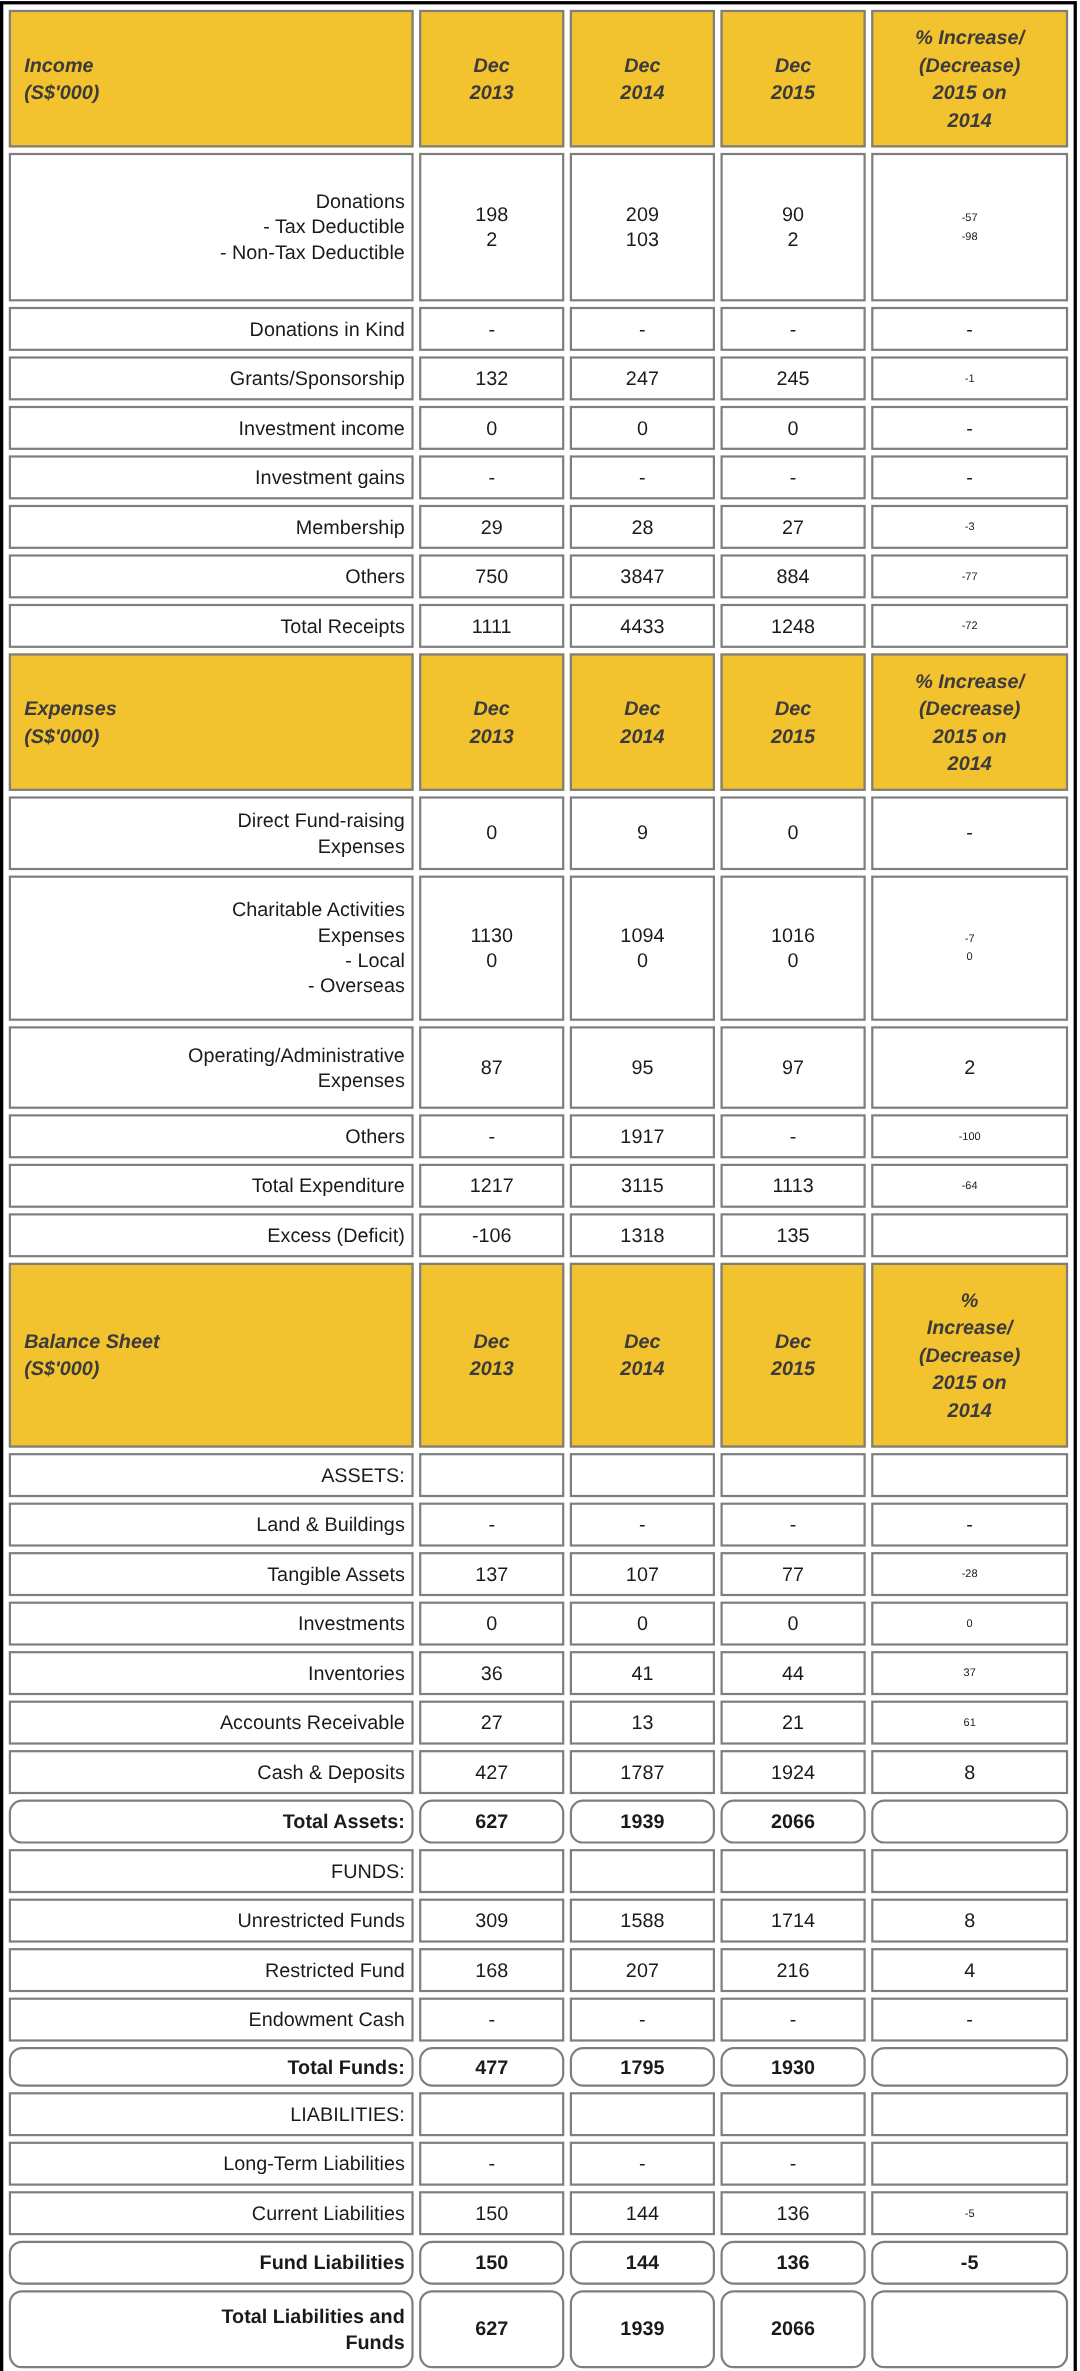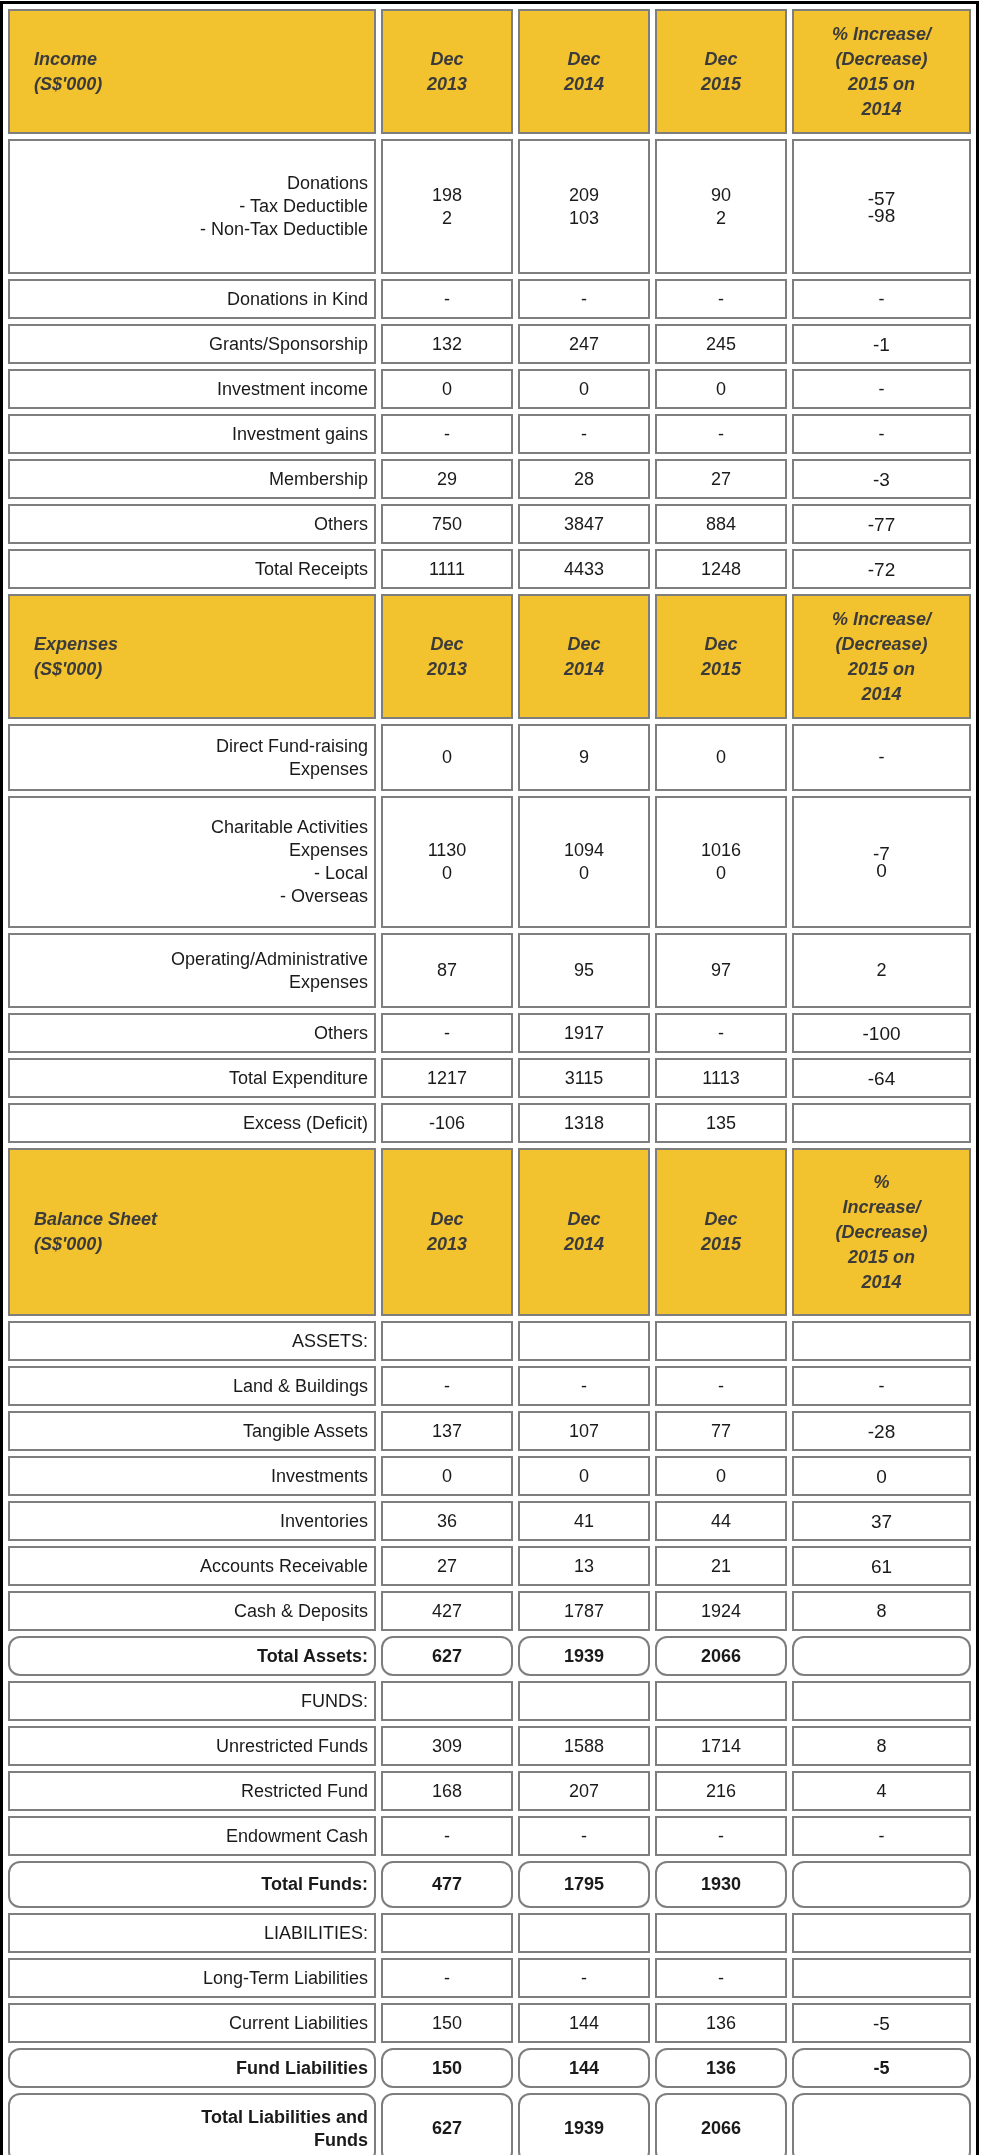--- a/index.html
+++ b/index.html
@@ -34,24 +34,24 @@
     overflow: hidden;
   }
   table.fin th {
     background: var(--header-bg, #f2c22f);
     color: var(--header-text, #3b3b3b);
     font-weight: bold;
     font-style: italic;
     text-align: center;
     line-height: 25px;
   }
-  table.fin th.label { text-align: left; padding-left: 24px; }
+  table.fin th.label { text-align: left; padding-left: 12px; }
   table.fin td.label { text-align: right; padding-left: 6px; margin-top: 24px; }
   table.fin td.num, table.fin td.pct { text-align: center; }
-  table.fin td.pct.small { font-size: 19px; line-height: 17px; margin-left: 16px; }
+  table.fin td.pct.small { font-size: 10px; line-height: 17px; margin-left: 16px; }
   table.fin tr.bold td { font-weight: bold; border-radius: 12px; }
 </style>
 </head>
 <body>
 
 <div class="page">
   <table class="fin">
     <colgroup>
       <col style="width:368px">
       <col style="width:132px">
@@ -293,21 +293,21 @@
           <td class="num">216</td>
           <td class="pct">4</td>
         </tr>
         <tr style="height: 40px;">
           <td class="label">Endowment Cash</td>
           <td class="num">-</td>
           <td class="num">-</td>
           <td class="num">-</td>
           <td class="pct">-</td>
         </tr>
-        <tr class="bold" style="height: 47px;">
+        <tr class="bold" style="height: 36px;">
           <td class="label">Total Funds:</td>
           <td class="num">477</td>
           <td class="num">1795</td>
           <td class="num">1930</td>
           <td class="pct"></td>
         </tr>
         <tr style="height: 40px;">
           <td class="label">LIABILITIES:</td>
           <td class="num"></td>
           <td class="num"></td>

